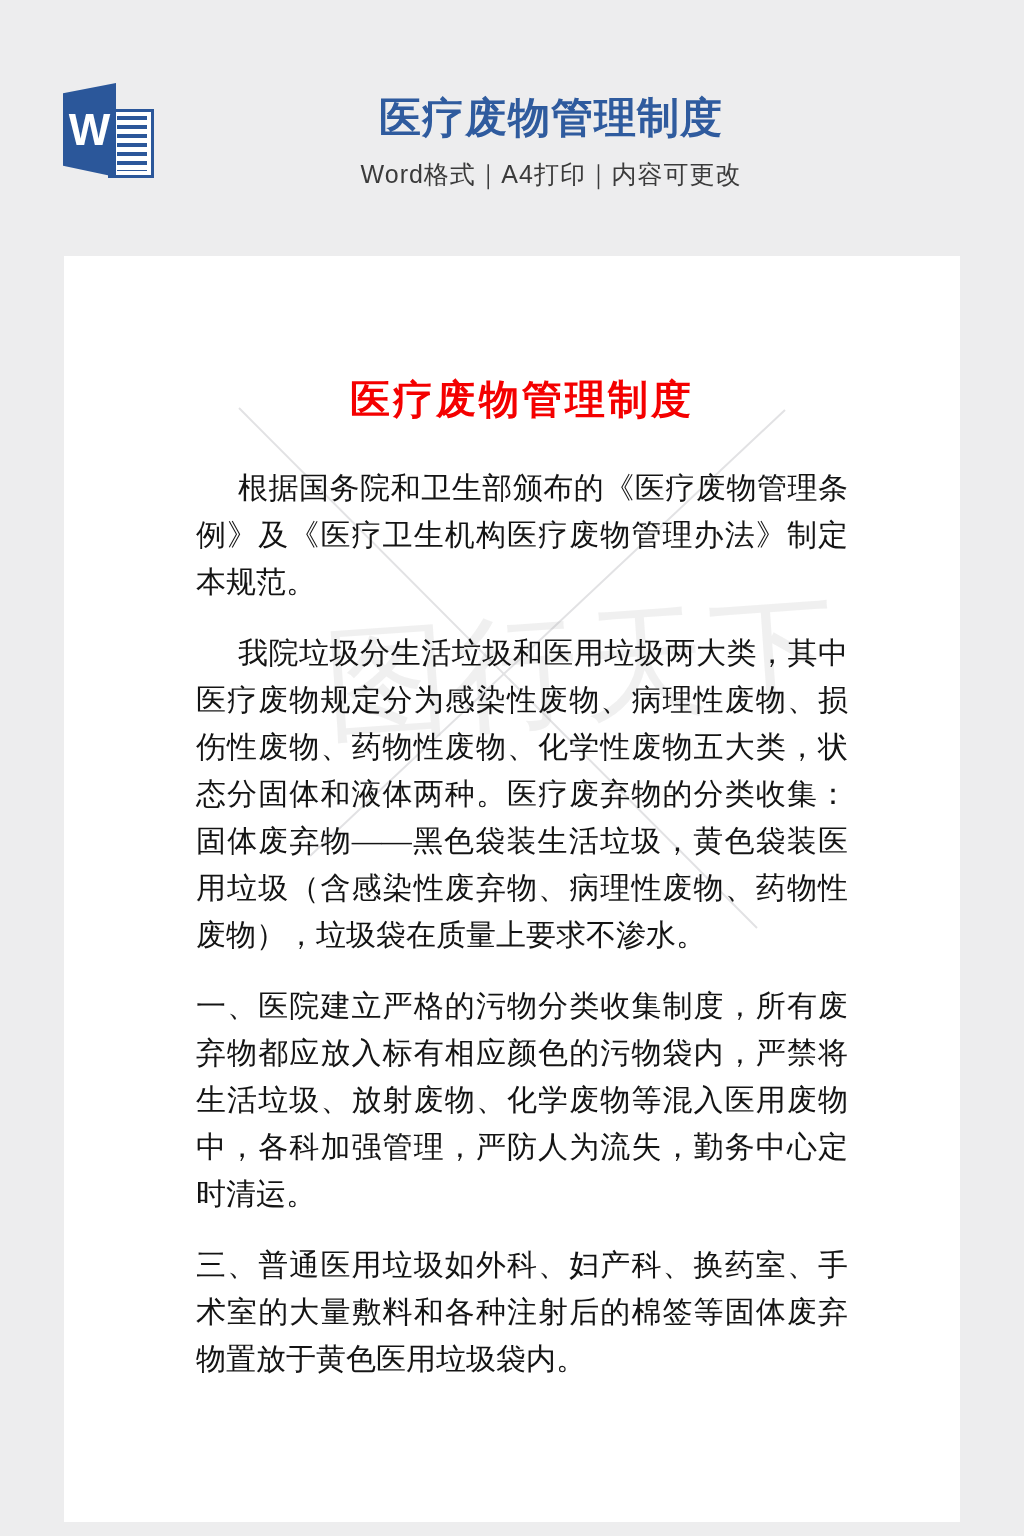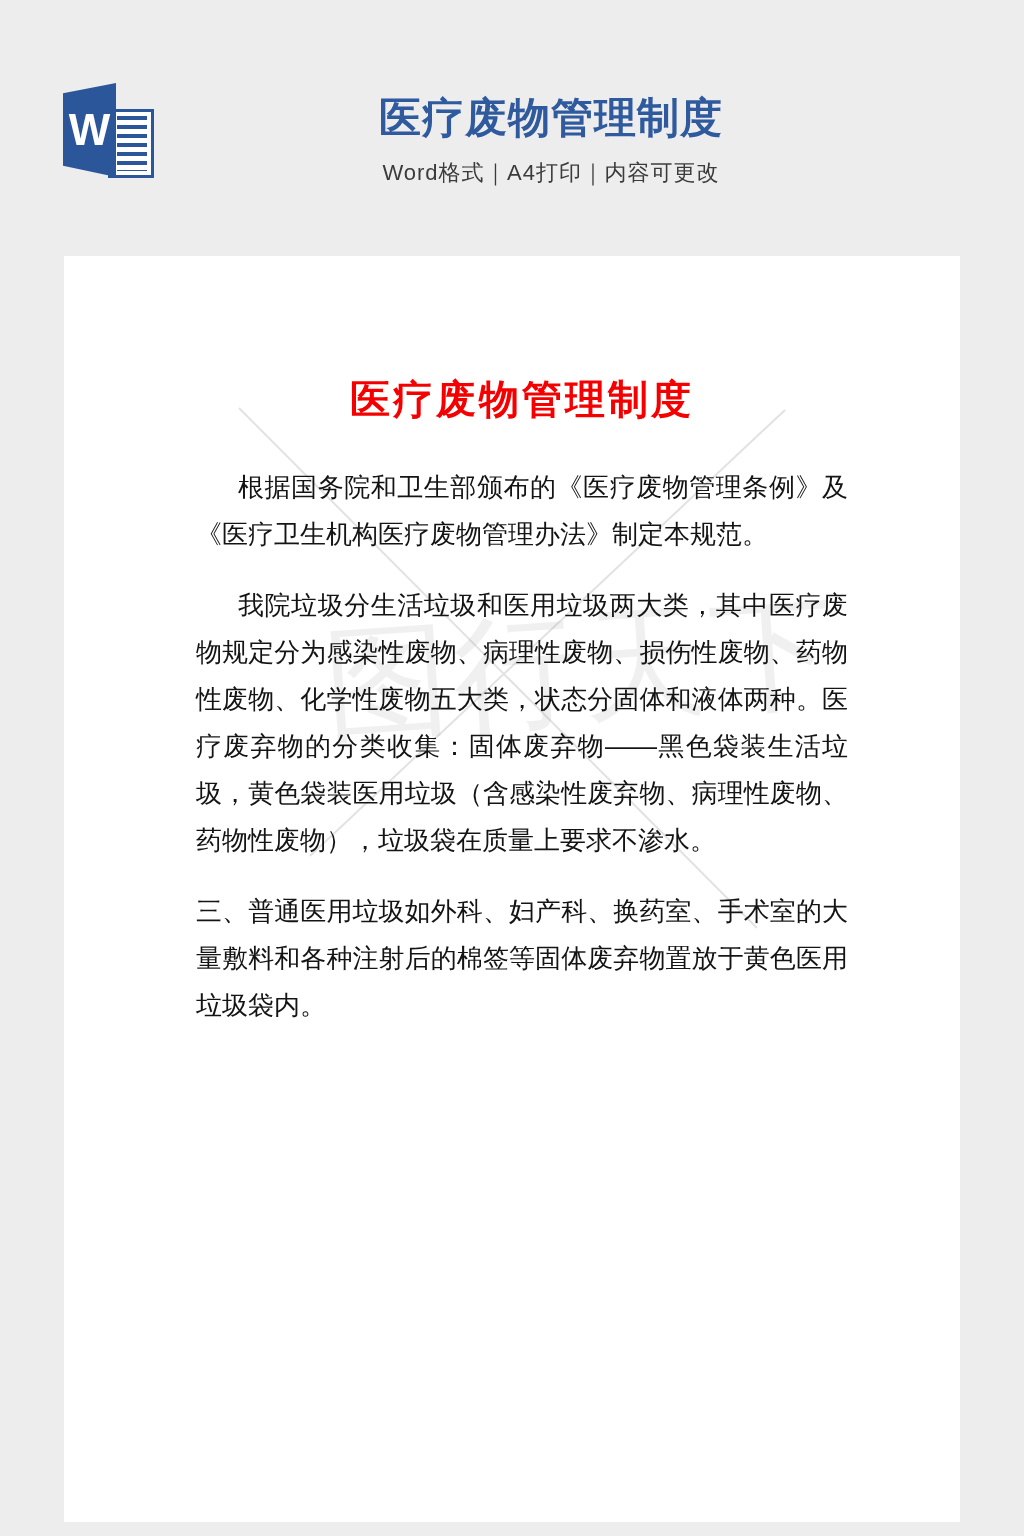--- a/index.html
+++ b/index.html
@@ -43,21 +43,21 @@
     position:absolute;left:0;top:0;width:100%;
     text-align:center;padding-left:78px;
   }
   .header-title{
     margin-top:94px;
     color:var(--header-blue);
     font-size:42px;font-weight:bold;letter-spacing:1px;line-height:1.15;
   }
   .header-subtitle{
     margin-top:16px;
-    color:#3b3b3b;font-size:22px;letter-spacing:1px;
+    color:#3b3b3b;font-size:25px;letter-spacing:1px;
   }
   
   .page-card{
     position:relative;
     margin-left:64px;width:896px;height:1266px;
     background:#ffffff;overflow:hidden;
   }
   .watermark-layer{position:absolute;inset:0;pointer-events:none;}
   .watermark-text{
     position:absolute;left:260px;top:330px;width:520px;
@@ -70,22 +70,22 @@
     padding:120px 112px 0 132px;
   }
   .doc-title{
     color:var(--doc-red);
     font-family:"Liberation Serif","DejaVu Serif",serif;
     font-size:40px;font-weight:bold;letter-spacing:3px;
     text-align:center;line-height:48px;
     margin:0 0 40px 0;
   }
   .doc-p{
-    font-family:Liberation Sans, sans-serif;
-    font-size:26px;line-height:47px;color:var(--ink);
+    font-family:Liberation Serif, serif;
+    font-size:30px;line-height:47px;color:var(--ink);
     text-align:justify;
     margin:0 0 24px 0;
   }
   .doc-p.indent{text-indent:42px;}
 </style>
 </head>
 <body>
 
 <header class="site-header">
   <div class="word-icon">
@@ -108,16 +108,17 @@
       <line x1="175" y1="152" x2="693" y2="672" stroke="#e2e2e4" stroke-width="2"></line>
       <line x1="721" y1="154" x2="246" y2="600" stroke="#e2e2e4" stroke-width="2"></line>
     </svg>
     <div class="watermark-text">图行天下</div>
   </div>
   <div class="doc-content">
     <h1 class="doc-title">医疗废物管理制度</h1>
     <div>
         <p class="doc-p indent">根据国务院和卫生部颁布的《医疗废物管理条例》及《医疗卫生机构医疗废物管理办法》制定本规范。</p>
         <p class="doc-p indent">我院垃圾分生活垃圾和医用垃圾两大类，其中医疗废物规定分为感染性废物、病理性废物、损伤性废物、药物性废物、化学性废物五大类，状态分固体和液体两种。医疗废弃物的分类收集：固体废弃物——黑色袋装生活垃圾，黄色袋装医用垃圾（含感染性废弃物、病理性废物、药物性废物），垃圾袋在质量上要求不渗水。</p>
+        <p class="doc-p">一、医院建立严格的污物分类收集制度，所有废弃物都应放入标有相应颜色的污物袋内，严禁将生活垃圾、放射废物、化学废物等混入医用废物中，各科加强管理，严防人为流失，勤务中心定时清运。</p>
         <p class="doc-p">三、普通医用垃圾如外科、妇产科、换药室、手术室的大量敷料和各种注射后的棉签等固体废弃物置放于黄色医用垃圾袋内。</p>
       </div>
   </div>
 </section>
 
 </body></html>

